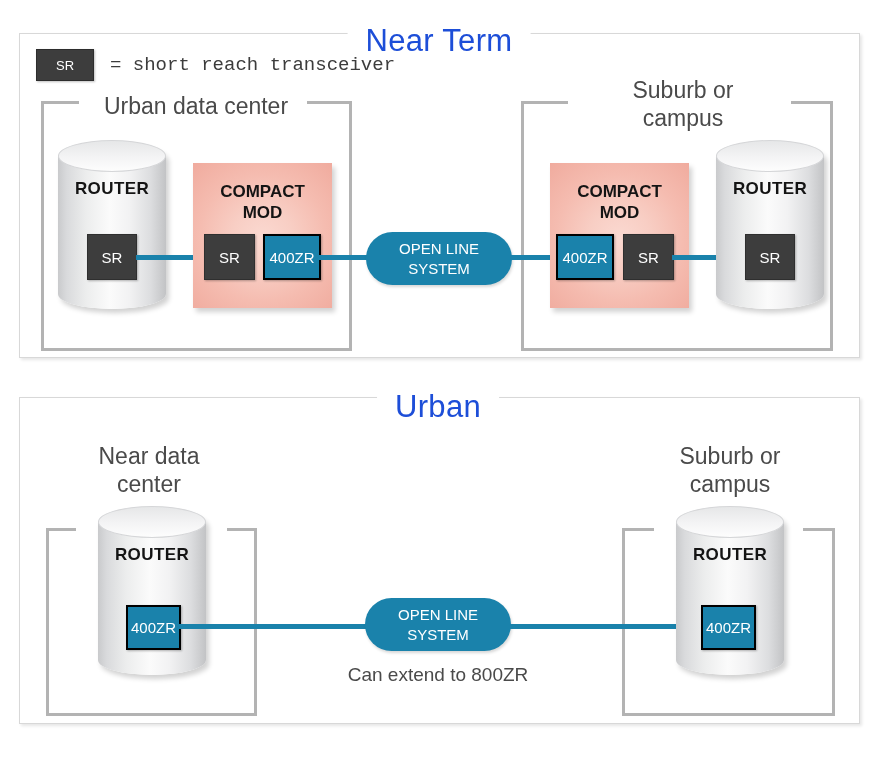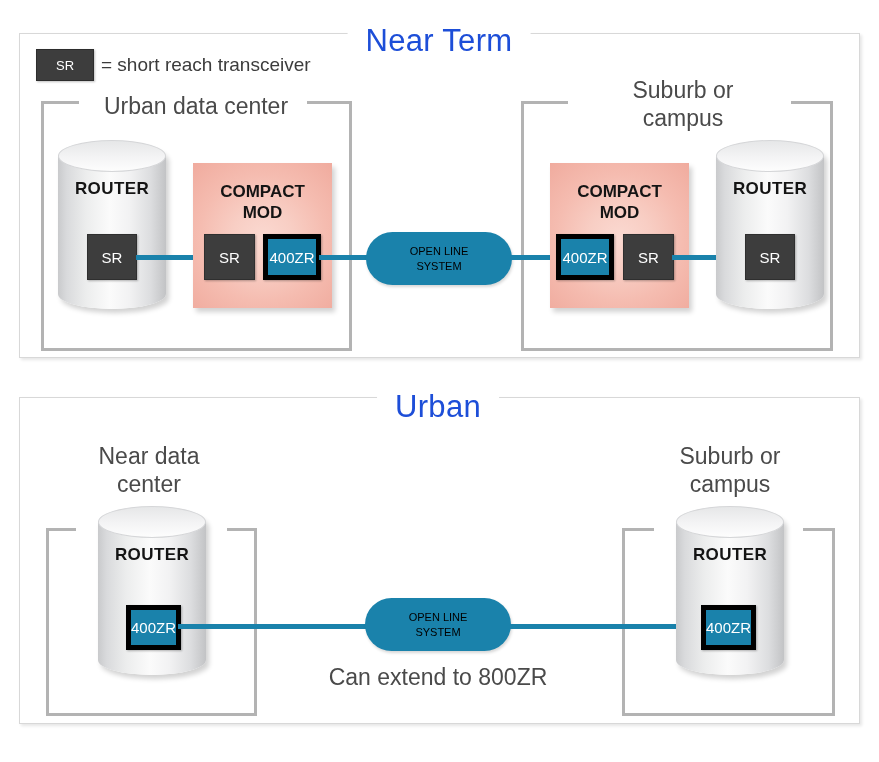--- a/index.html
+++ b/index.html
@@ -53,24 +53,25 @@
   #legend .chip {
     width: 56px; height: 30px;
     background: #3d3d3d;
     color: #ffffff;
     font-size: 13px;
     display: flex; align-items: center; justify-content: center;
     border: 1px solid #2d2d2d;
     box-shadow: 1px 1px 2px rgba(0,0,0,0.25);
   }
   #legend .legend-text {
-    margin-left: 7px;
+    margin-left: 16px;
     font-size: 19px;
     color: #3c3c3c;
     white-space: nowrap;
+    font-family: Liberation Mono, monospace;
   }
 
   
   .bracket {
     position: absolute;
     box-sizing: border-box;
     border: 3px solid #b3b3b3;
     border-top: none;
   }
   .bracket::before, .bracket::after {
@@ -195,21 +196,21 @@
     box-sizing: border-box;
   }
   .chip-sr {
     background: #3d3d3d;
     border: 1px solid #2f2f2f;
     box-shadow: 1px 1px 2px rgba(0,0,0,0.28);
     font-size: 15px;
   }
   .chip-zr {
     background: #1a82ab;
-    border: 5px solid #000000;
+    border: 2px solid #000000;
     box-shadow: 1px 1px 2px rgba(0,0,0,0.28);
     font-size: 15px;
   }
 
   
   #sr-router-left-near   { left: 87px;  top: 234px; width: 50px;  height: 46px; }
   #sr-mod-left-near      { left: 204px; top: 234px; width: 51px;  height: 46px; }
   #zr-mod-left-near      { left: 263px; top: 234px; width: 58px;  height: 46px; }
   #zr-mod-right-near     { left: 556px; top: 234px; width: 58px;  height: 46px; }
   #sr-mod-right-near     { left: 623px; top: 234px; width: 51px;  height: 46px; }
@@ -231,38 +232,38 @@
   #link-a4 { left: 672px; top: 255px; width: 76px;  }
 
   #link-b1 { left: 178px; top: 624px; width: 188px; }
   #link-b2 { left: 510px; top: 624px; width: 194px; }
 
   
   .ols-pill {
     position: absolute;
     background: #1a82ab;
     border-radius: 999px;
-    color: #000000;
+    color: #ffffff;
     display: flex;
     align-items: center;
     justify-content: center;
     text-align: center;
-    font-size: 11px;
+    font-size: 15px;
     line-height: 1.3;
     white-space: pre-line;
     box-shadow: 1px 2px 3px rgba(0,0,0,0.16);
   }
   #ols-near   { left: 366px; top: 232px; width: 146px; height: 53px; }
   #ols-future { left: 365px; top: 598px; width: 146px; height: 53px; }
 
   #ols-note {
     position: absolute;
     left: 438px; top: 664px;
     transform: translateX(-50%);
-    font-size: 23px;
+    font-size: 19px;
     color: #4a4a4a;
     white-space: nowrap;
   }
 </style>
 </head>
 <body>
 
 <div class="panel" id="panel-near"></div>
 
 <div class="section-title" id="title-near">Near Term</div>

